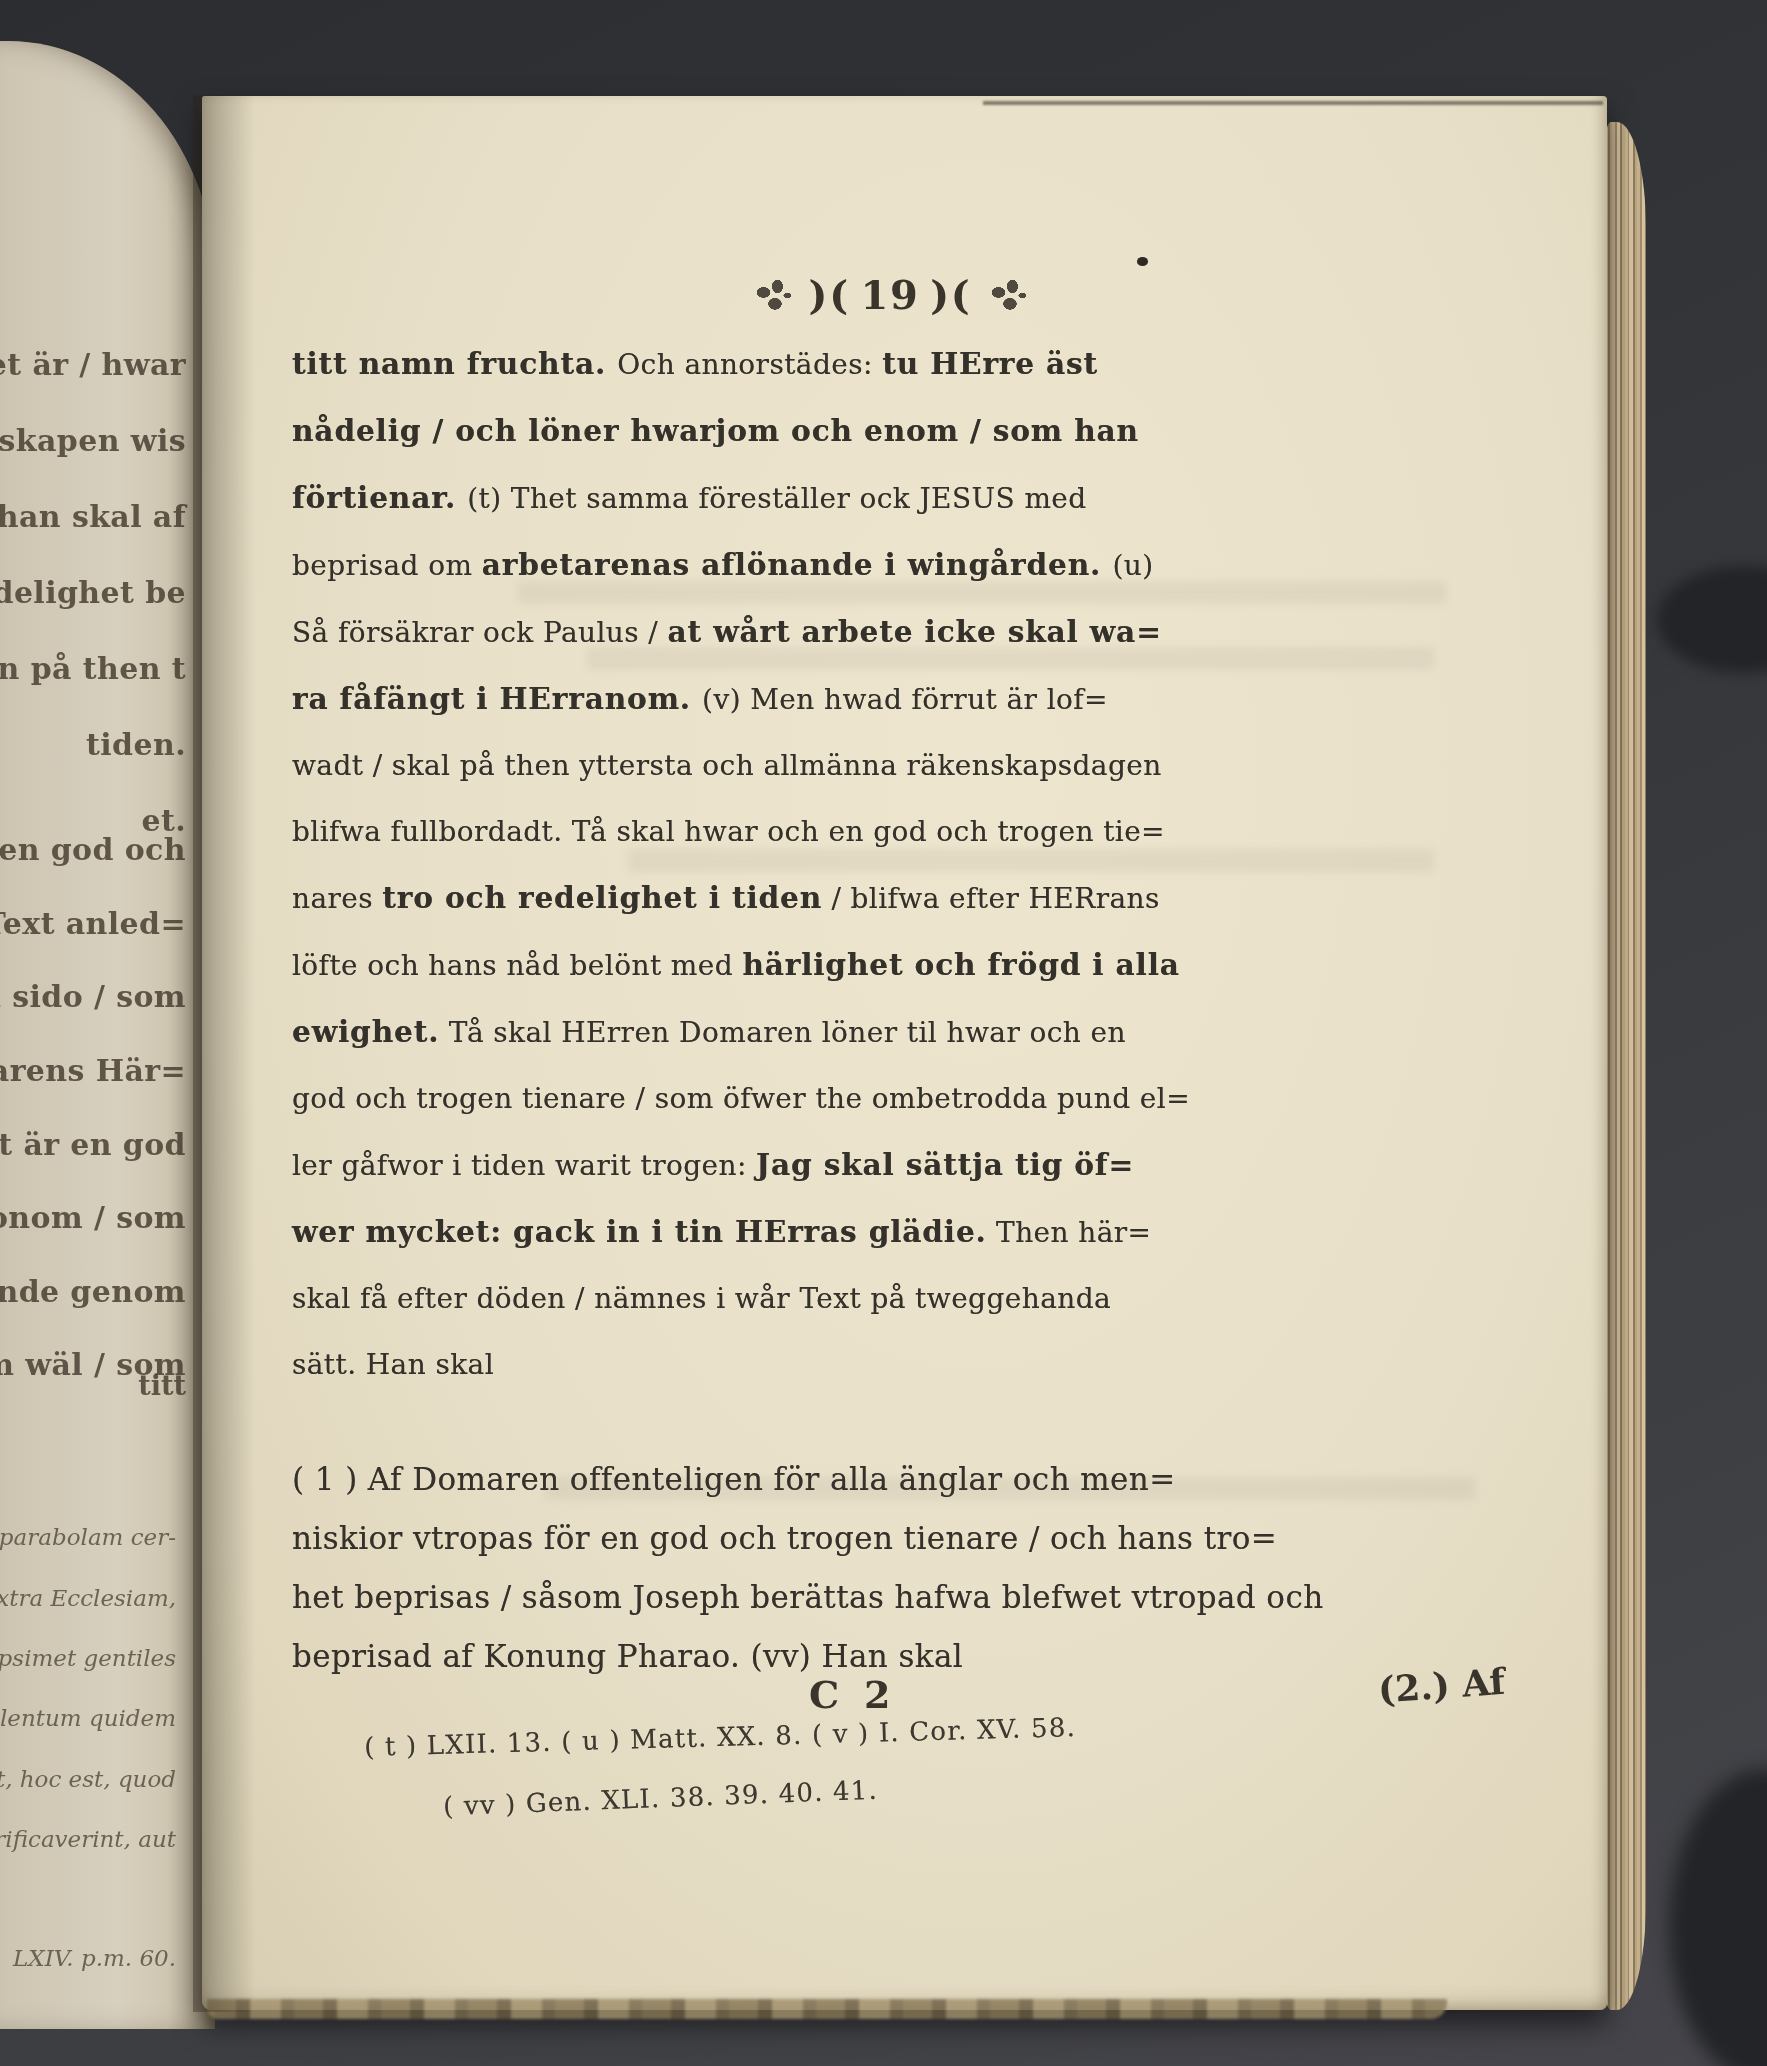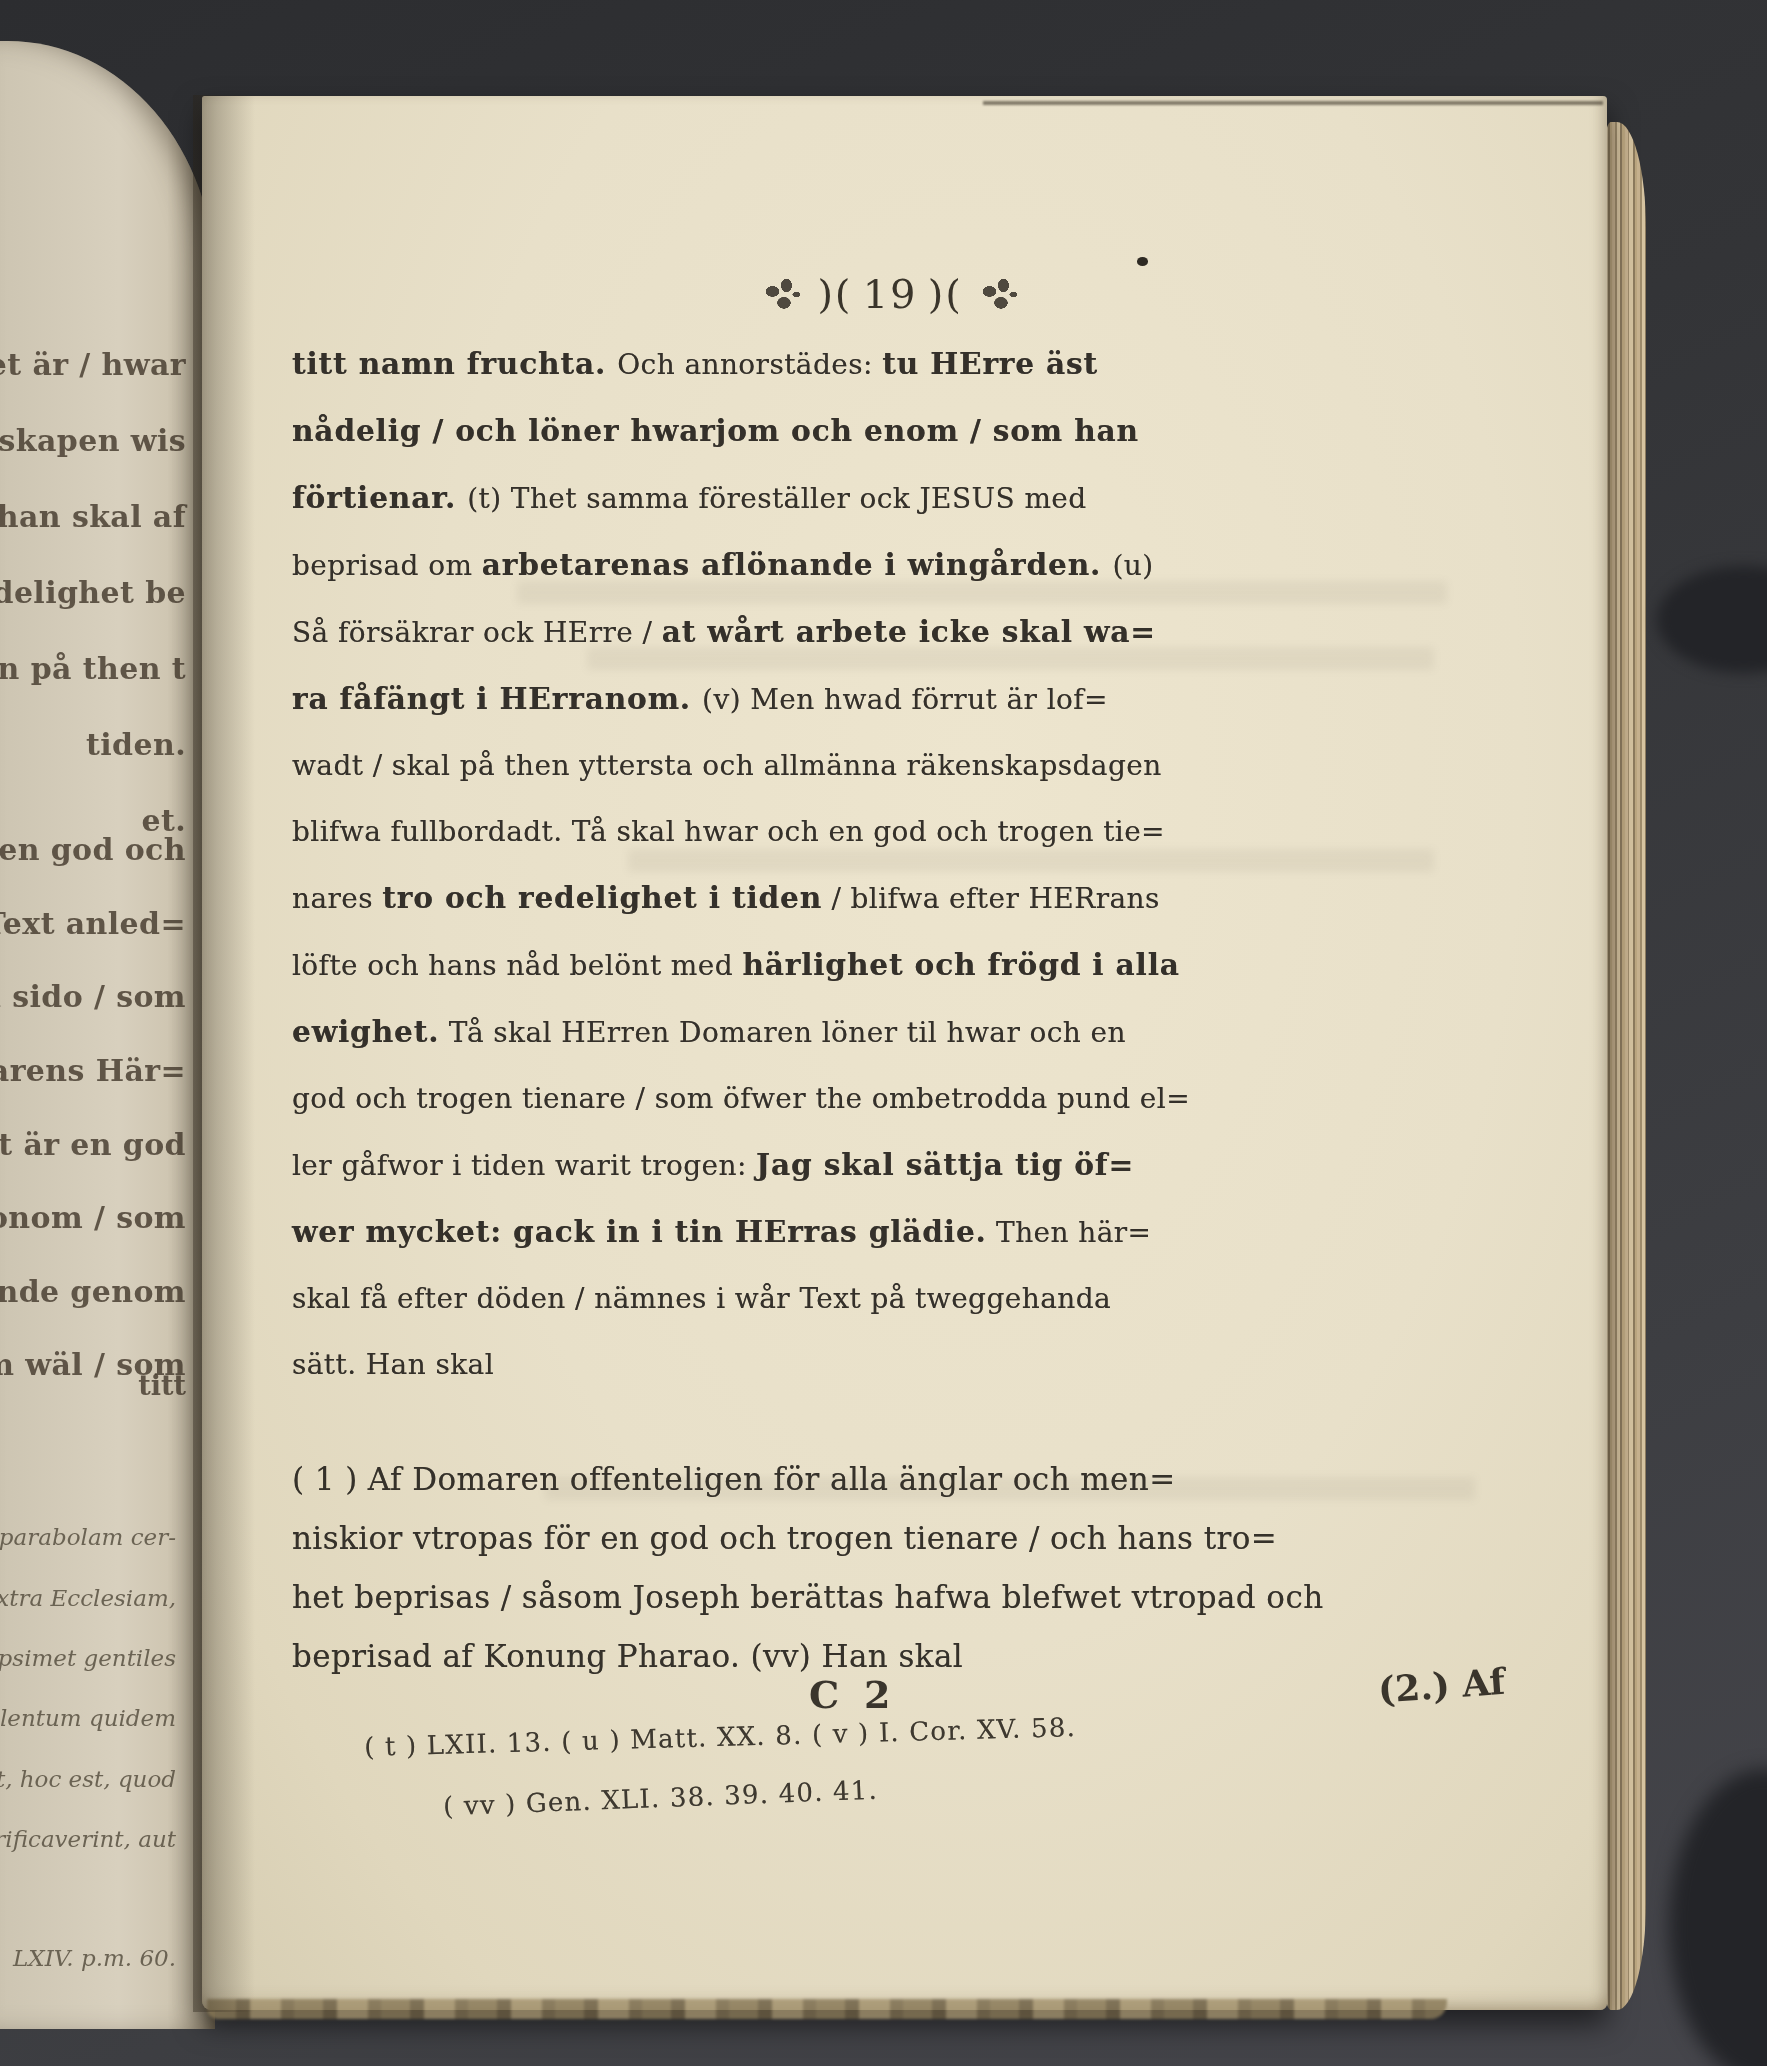--- a/index.html
+++ b/index.html
@@ -86,21 +86,21 @@
   .g4{left:545px;top:1477px;width:930px;height:23px;}
 
   .ink-dot{
     position:absolute;left:1137px;top:257px;width:10.7px;height:8.7px;
     background:#2e2a23;border-radius:50%;z-index:6;filter:blur(0.2px);
   }
 
   
   .page-header{
     position:absolute;left:289px;top:271px;width:1202px;
-    text-align:center;font-size:40px;font-weight:normal;color:#3a352b;
+    text-align:center;font-size:40px;font-weight:bold;color:#3a352b;
     letter-spacing:1.7px;z-index:5;white-space:nowrap;
   }
   .fleuron{
     display:inline-block;width:41px;height:38px;vertical-align:-6.6px;margin:0 5px;
     background:
       radial-gradient(ellipse 11px 8.7px at 28% 38%,#3a352c 60%,transparent 62%),
       radial-gradient(ellipse 9px 11px at 62% 22%,#3a352c 60%,transparent 62%),
       radial-gradient(ellipse 11px 9.5px at 56% 68%,#3a352c 60%,transparent 62%),
       radial-gradient(ellipse 6.2px 4.5px at 86% 46%,#3a352c 60%,transparent 62%);
     opacity:.88;filter:blur(0.2px);
@@ -195,21 +195,21 @@
 
   <div class="page-header">
     <span class="fleuron"></span><span class="hdr-bracket">)(</span><span>19</span><span class="hdr-bracket">)(</span><span class="fleuron"></span>
   </div>
 
   <div id="main-lines">
       <div class="mline"><span class="emph">titt namn fruchta.  </span><span>Och annorstädes: </span><span class="emph">tu HErre äst</span></div>
       <div class="mline"><span class="emph">nådelig / och löner hwarjom och enom / som han</span></div>
       <div class="mline"><span class="emph">förtienar. </span><span>(t) Thet samma föreställer ock JESUS med</span></div>
       <div class="mline"><span>beprisad om </span><span class="emph">arbetarenas aflönande i wingården. </span><span>(u)</span></div>
-      <div class="mline"><span>Så försäkrar ock HErre / </span><span class="emph">at wårt arbete icke skal wa=</span></div>
+      <div class="mline"><span>Så försäkrar ock Paulus / </span><span class="emph">at wårt arbete icke skal wa=</span></div>
       <div class="mline"><span class="emph">ra fåfängt i HErranom. </span><span>(v) Men hwad förrut är lof=</span></div>
       <div class="mline"><span>wadt / skal på then yttersta och allmänna räkenskapsdagen</span></div>
       <div class="mline"><span>blifwa fullbordadt.  Tå skal hwar och en god och trogen tie=</span></div>
       <div class="mline"><span>nares </span><span class="emph">tro och redelighet i tiden</span><span> / blifwa efter HERrans</span></div>
       <div class="mline"><span>löfte och hans nåd belönt med </span><span class="emph">härlighet och frögd i alla</span></div>
       <div class="mline"><span class="emph">ewighet.</span><span>  Tå skal HErren Domaren löner til hwar och en</span></div>
       <div class="mline"><span>god och trogen tienare / som öfwer the ombetrodda pund el=</span></div>
       <div class="mline"><span>ler gåfwor i tiden warit trogen: </span><span class="emph">Jag skal sättja tig öf=</span></div>
       <div class="mline"><span class="emph">wer mycket: gack in i tin HErras glädie.</span><span>  Then här=</span></div>
       <div class="mline"><span>skal få efter döden / nämnes i wår Text på tweggehanda</span></div>

